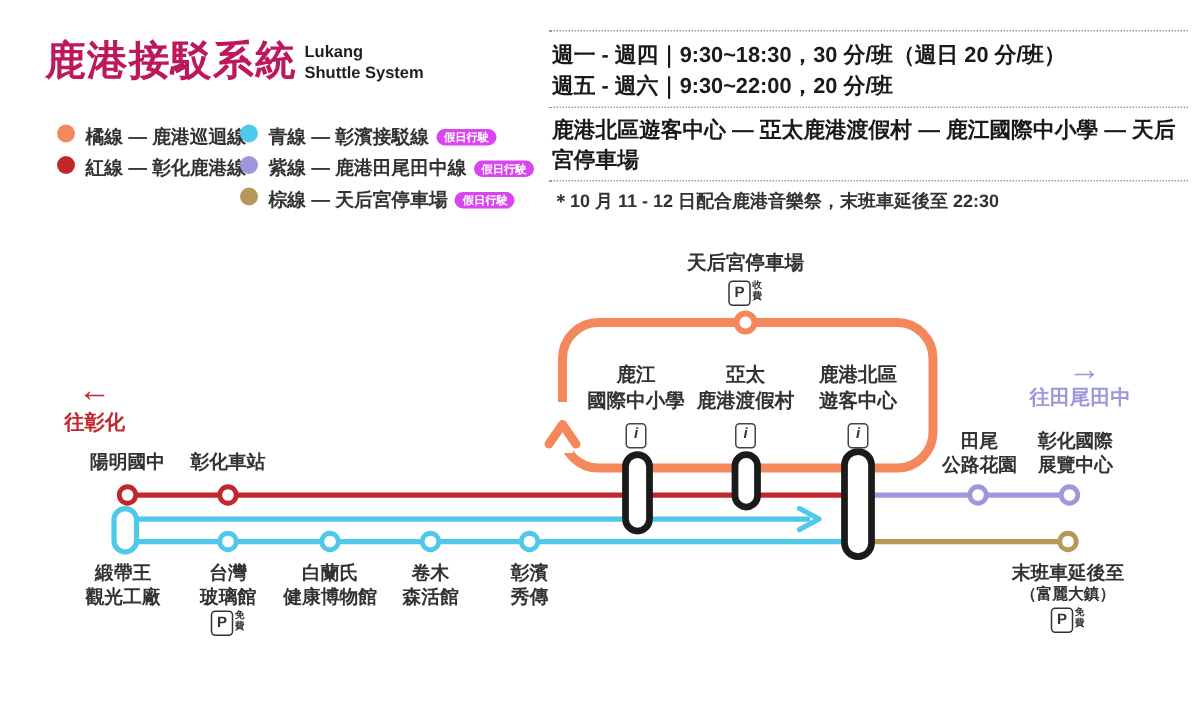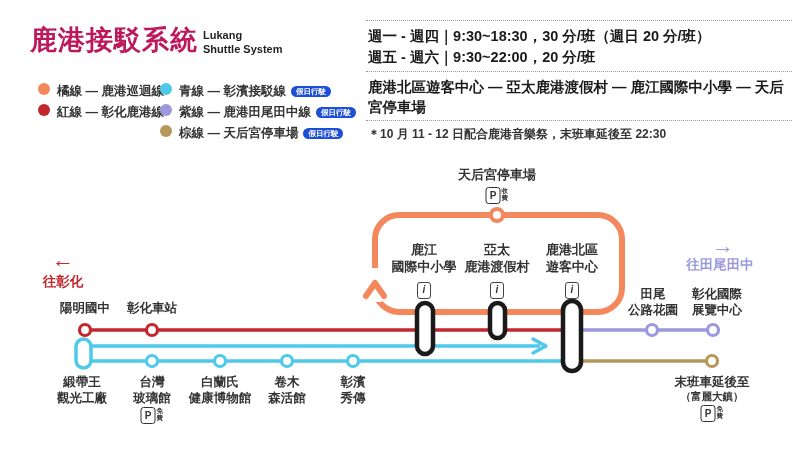--- a/index.html
+++ b/index.html
@@ -7,21 +7,21 @@
     width:800px;height:471px;position:relative;overflow:hidden;background:#fff;
     font-family:"Liberation Sans",sans-serif;color:#333;
   }
   .abs{position:absolute;}
   
   .title{left:30px;top:22px;font-size:27px;font-weight:700;letter-spacing:1px;color:#be185d;}
   .subtitle{left:203px;top:29px;font-size:11px;font-weight:700;line-height:1.25;white-space:pre-line;color:#1f1f1f;}
   .lrow{display:flex;align-items:flex-start;gap:7px;height:15px;margin-top:16px;}
   .dot{width:12px;height:12px;border-radius:50%;flex:0 0 auto;}
   .ltext{font-size:12.5px;font-weight:700;color:#333;white-space:nowrap;}
-  .badge{display:inline-block;background:#1d4ed8;color:#fff;font-size:7.5px;font-weight:600;
+  .badge{display:inline-block;background:#d946ef;color:#fff;font-size:7.5px;font-weight:600;
          padding:2px 5px;border-radius:8px;margin-left:5px;vertical-align:1.5px;line-height:1;}
   
   .info{left:366px;top:20px;width:426px;height:125px;}
   .dotline{position:absolute;left:0;width:100%;border-top:1.5px dotted #999;}
   .sched{position:absolute;left:2px;font-size:14.5px;font-weight:700;color:#1a1a1a;white-space:nowrap;}
   .routeline{position:absolute;left:2px;width:420px;font-size:14.5px;font-weight:700;color:#1a1a1a;line-height:1.4;}
   .note{position:absolute;left:2px;font-size:12px;font-weight:600;color:#333;white-space:nowrap;}
   
   .slabel{position:absolute;transform:translateX(-50%);text-align:center;font-size:12.5px;
           font-weight:700;line-height:1.3;white-space:pre-line;color:#333;}

